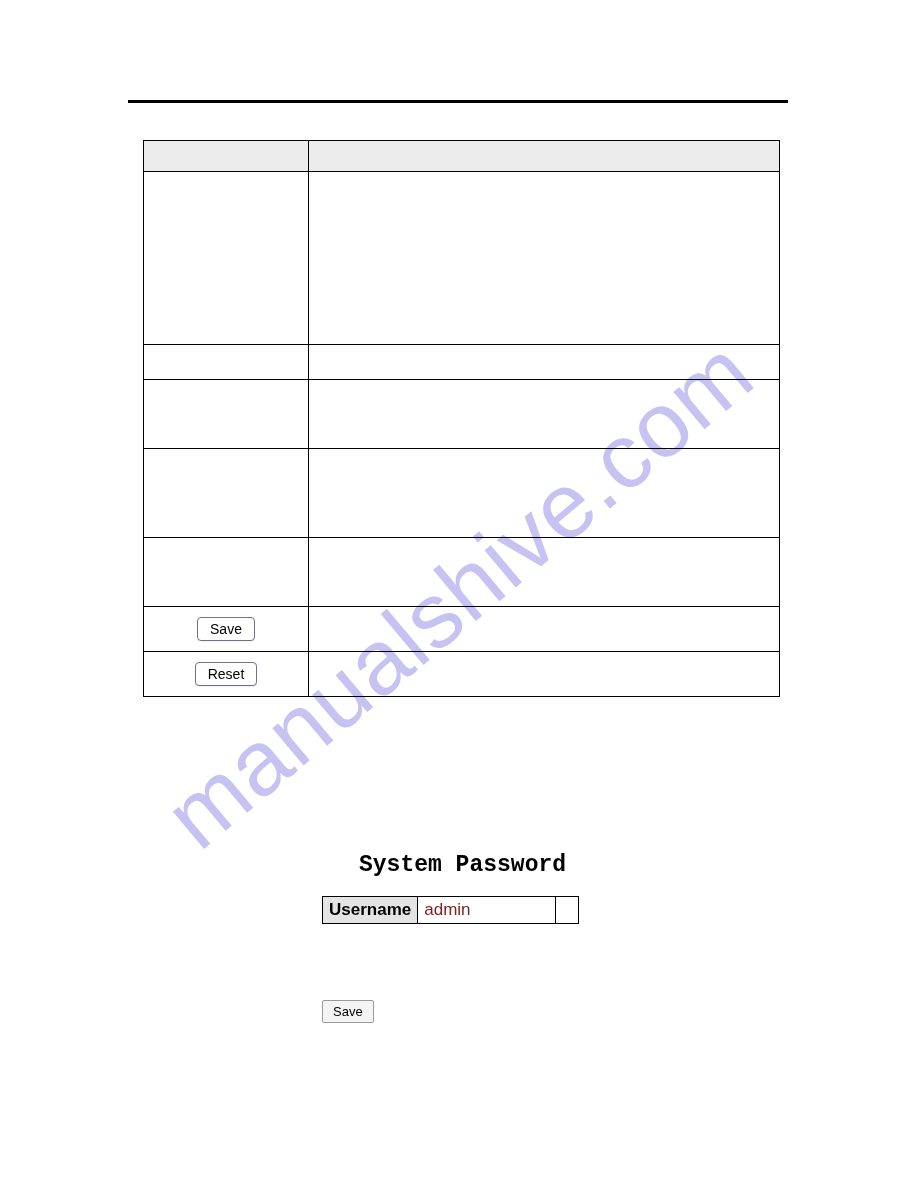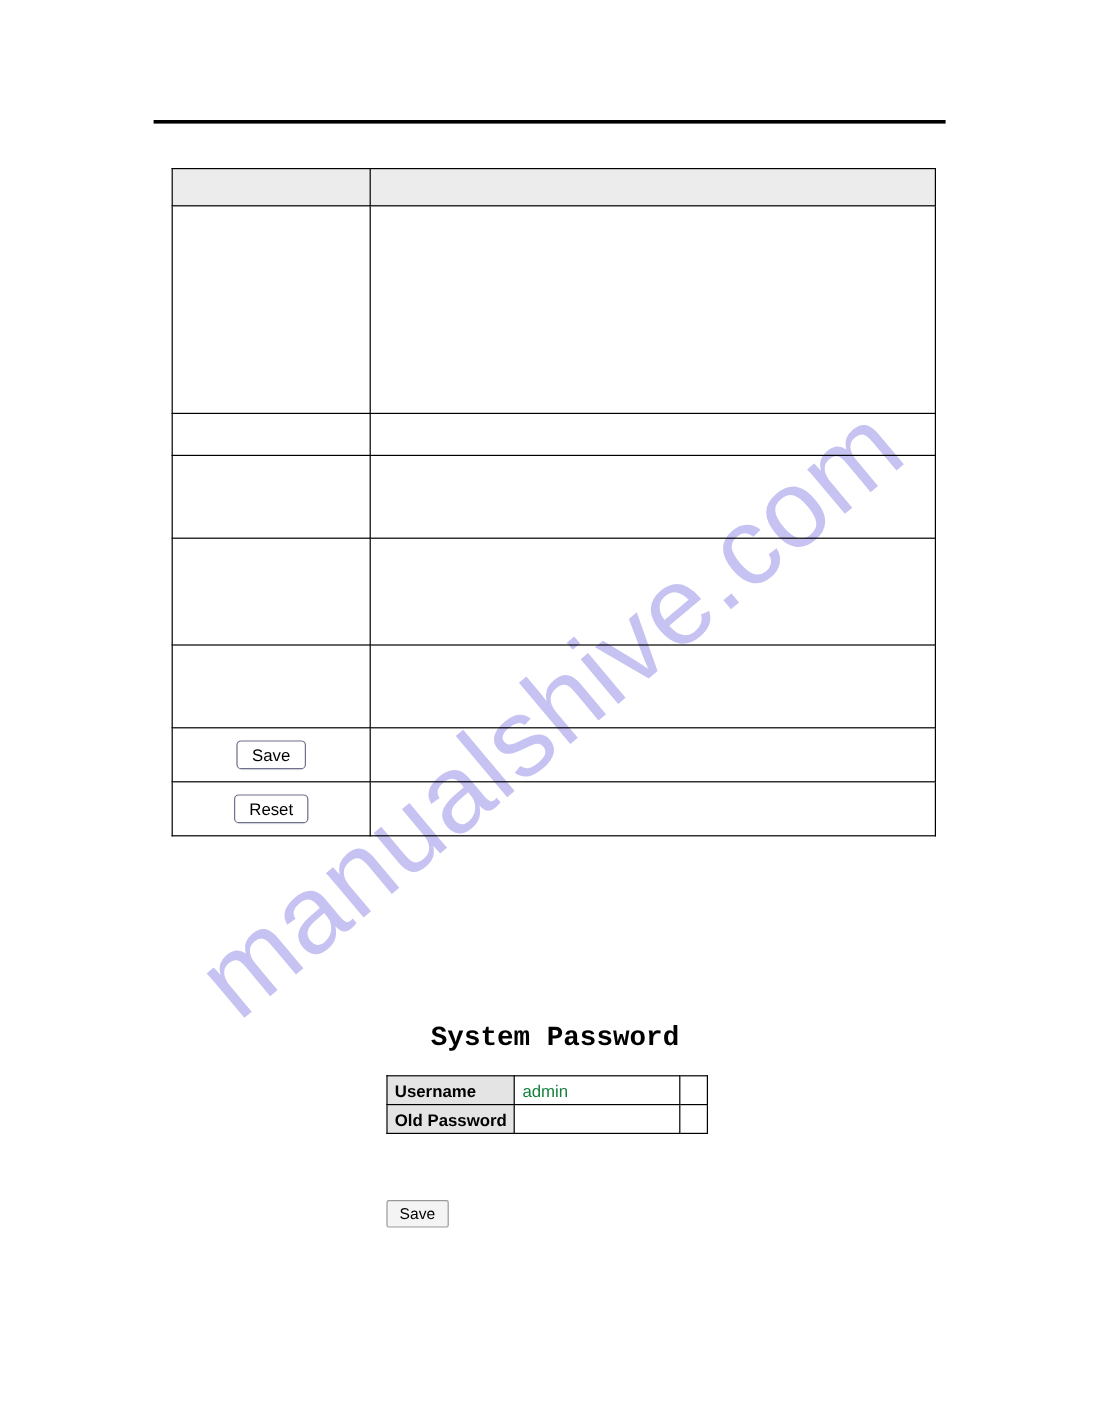--- a/index.html
+++ b/index.html
@@ -74,38 +74,38 @@
     font-weight: bold;
     color: #000;
     margin-left: 38px;
   }
   .pw-table {
     position: absolute;
     left: 322px;
     top: 896px;
     border-collapse: collapse;
     font-family: Arial, Helvetica, sans-serif;
-    font-size: 14px;
+    font-size: 17px;
     border: 1px solid #000;
   }
   .pw-table th, .pw-table td {
     border: 1px solid #000;
     padding: 3px 6px;
     height: 17px;
   }
   .pw-table th {
     background: #e4e4e4;
     text-align: left;
     font-weight: bold;
     white-space: nowrap;
   }
   .pw-table td.val {
     width: 125px;
     font-weight: normal;
-    color: #15803d;
+    color: #7f1d1d;
   }
   .pw-table td.knob {
     width: 10px;
     border-left: 1px solid #000;
   }
 
   .pw-save-wrap {
     position: absolute;
     left: 322px;
     top: 1000px;
@@ -193,25 +193,20 @@
 
   <div class="pw-heading">System Password</div>
 
   <table class="pw-table">
     <tbody>
         <tr>
       <th>Username</th>
       <td class="val">admin</td>
       <td class="knob"></td>
     </tr>
-    <tr>
-      <th>Old Password</th>
-      <td class="val"></td>
-      <td class="knob"></td>
-    </tr>
   </tbody>
     </table>
 
   <div class="pw-save-wrap">
     <span class="btn-small">Save</span>
   </div>
 
 </div>
 
 </body></html>

